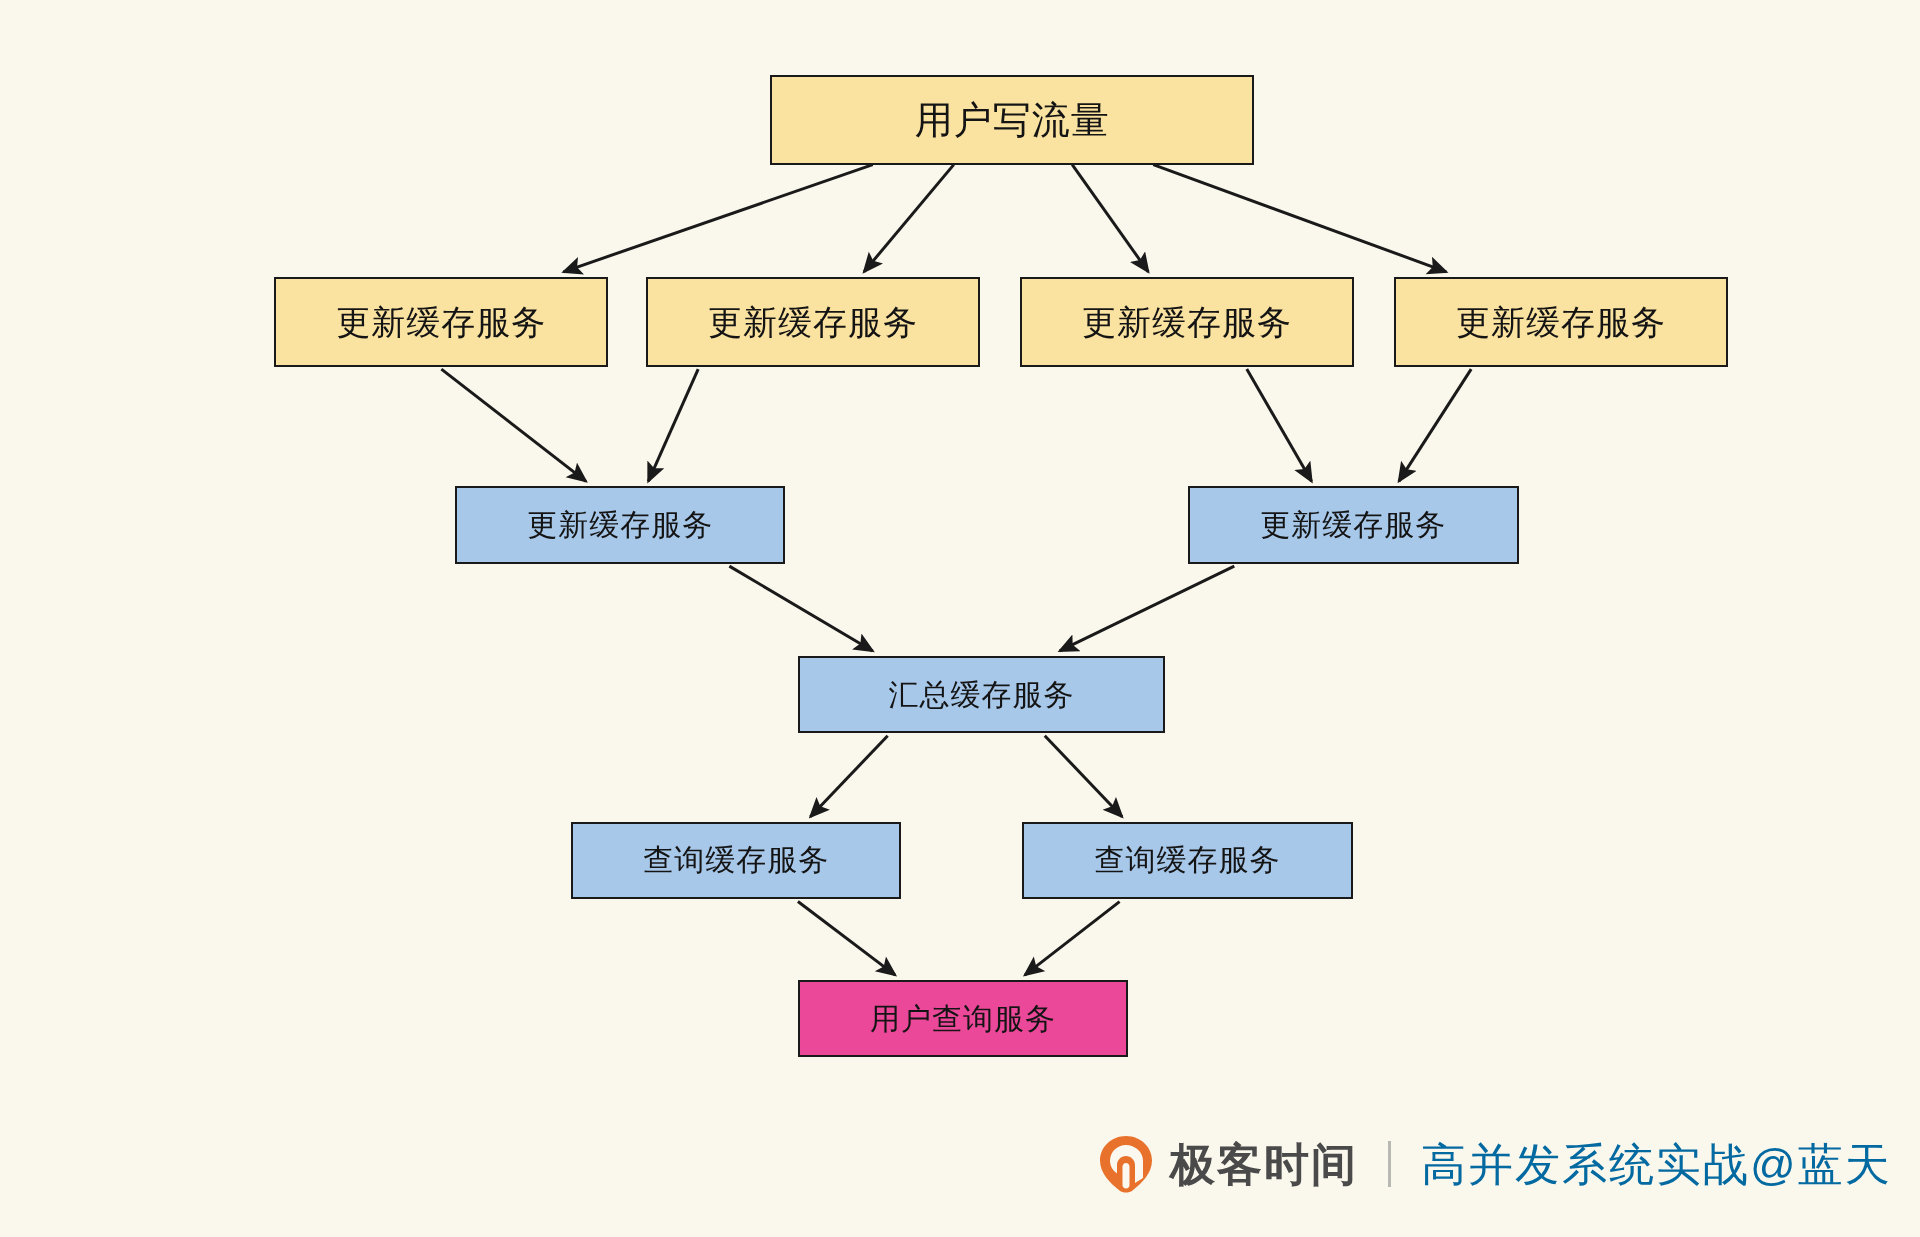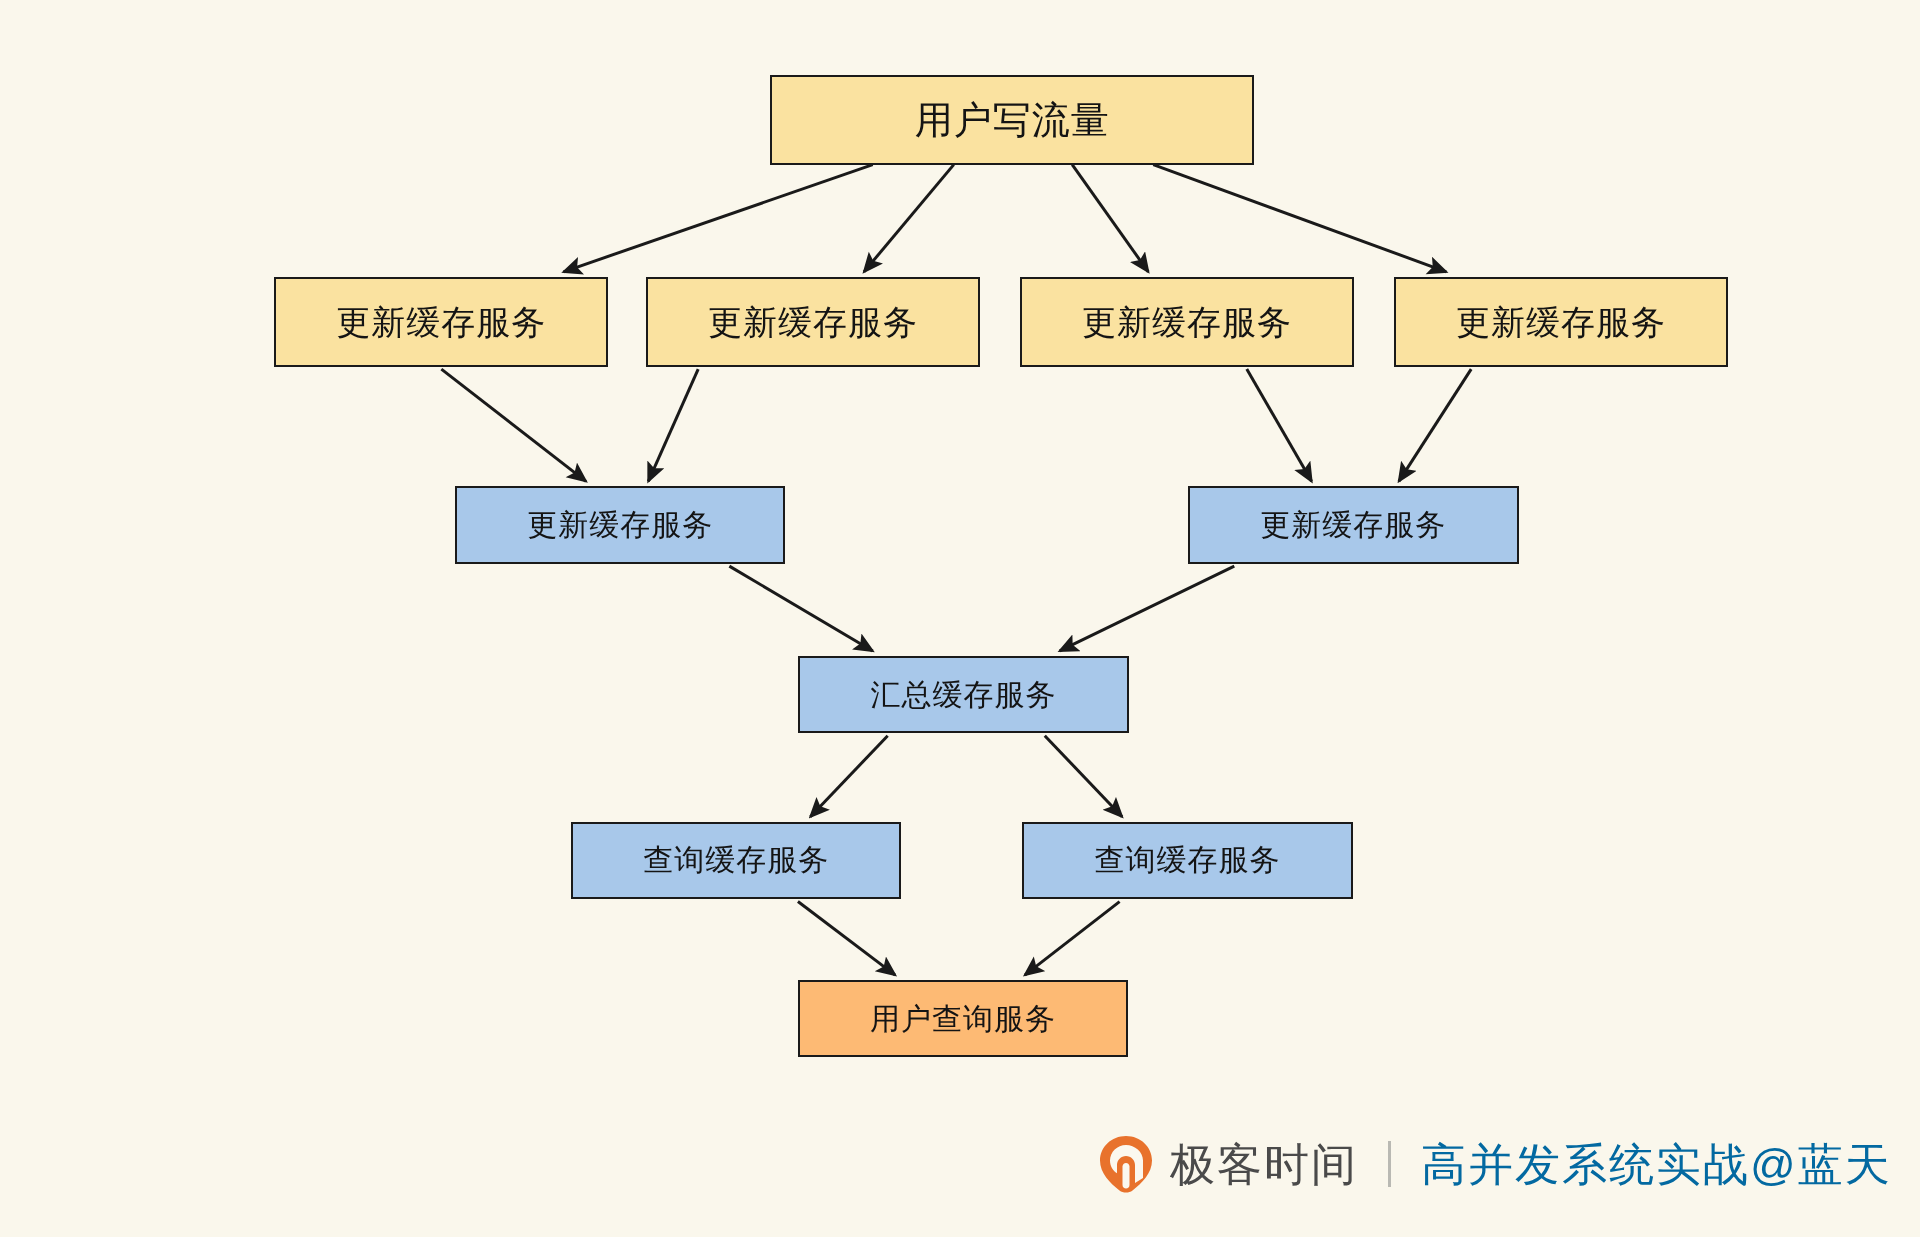--- a/index.html
+++ b/index.html
@@ -54,21 +54,21 @@
   #logo-mark {
     width: 56px;
     height: 58px;
     flex: 0 0 auto;
   }
   #logo-text {
     font-size: 45px;
     color: #4a4a4a;
     letter-spacing: 2px;
     line-height: 1;
-    font-weight: 400;
+    font-weight: 700;
   }
   #footer-sep {
     width: 3px;
     height: 46px;
     background: #b9b9b3;
     margin: 0 14px;
     flex: 0 0 auto;
   }
   #footer-course {
     font-size: 45px;
@@ -121,30 +121,30 @@
       </div>
       <div class="node yellow" style="left: 1393.87px; top: 276.829px; width: 334.13px; height: 89.7823px; font-size: 34px; background: rgb(250, 226, 160); border-color: rgb(26, 26, 26);">
         <span class="node-label">更新缓存服务</span>
       </div>
       <div class="node blue" style="left: 455.065px; top: 486.321px; width: 330.39px; height: 77.3125px; font-size: 30px; background: rgb(168, 200, 234); border-color: rgb(26, 26, 26);">
         <span class="node-label">更新缓存服务</span>
       </div>
       <div class="node blue" style="left: 1188.16px; top: 486.321px; width: 330.39px; height: 77.3125px; font-size: 30px; background: rgb(168, 200, 234); border-color: rgb(26, 26, 26);">
         <span class="node-label">更新缓存服务</span>
       </div>
-      <div class="node blue" style="left: 797.922px; top: 655.909px; width: 331px; height: 77.3125px; font-size: 30px; background: rgb(168, 200, 234); border-color: rgb(26, 26, 26);">
+      <div class="node blue" style="left: 797.922px; top: 655.909px; width: 367px; height: 77.3125px; font-size: 30px; background: rgb(168, 200, 234); border-color: rgb(26, 26, 26);">
         <span class="node-label">汇总缓存服务</span>
       </div>
       <div class="node blue" style="left: 571.013px; top: 821.757px; width: 330.39px; height: 77.3125px; font-size: 30px; background: rgb(168, 200, 234); border-color: rgb(26, 26, 26);">
         <span class="node-label">查询缓存服务</span>
       </div>
       <div class="node blue" style="left: 1022.34px; top: 821.757px; width: 330.39px; height: 77.3125px; font-size: 30px; background: rgb(168, 200, 234); border-color: rgb(26, 26, 26);">
         <span class="node-label">查询缓存服务</span>
       </div>
-      <div class="node blue" style="left: 797.922px; top: 980.123px; width: 330.39px; height: 77.3125px; font-size: 30px; background: #fdba74; border-color: rgb(26, 26, 26);">
+      <div class="node blue" style="left: 797.922px; top: 980.123px; width: 330.39px; height: 77.3125px; font-size: 30px; background: #ec4899; border-color: rgb(26, 26, 26);">
         <span class="node-label">用户查询服务</span>
       </div>
     </div>
 
   <div id="footer">
     <svg id="logo-mark" viewBox="0 0 56 58">
       <path d="M28 1 C13.5 1 2 12 2 25.5 C2 38 12 48 21.5 55.5 C25 58.3 31 58.3 34.5 55.5 C44 48 54 38 54 25.5 C54 12 42.5 1 28 1 Z" fill="#e8722c"></path>
       <path d="M28 10 C19.2 10 12 17 12 25.5 C12 31 14.8 35.6 19 38.3 L19 30 C19 25 23 21 28 21 C33 21 37 25 37 30 L37 48 L45 43 L45 25.5 C45 17 36.8 10 28 10 Z" fill="#fbf8ef"></path>
       <path d="M24.5 31.5 C24.5 29.6 26 28 28 28 C30 28 31.5 29.6 31.5 31.5 L31.5 50 C31.5 52 30 53.5 28 53.5 C26 53.5 24.5 52 24.5 50 Z" fill="#fbf8ef"></path>
     </svg>

